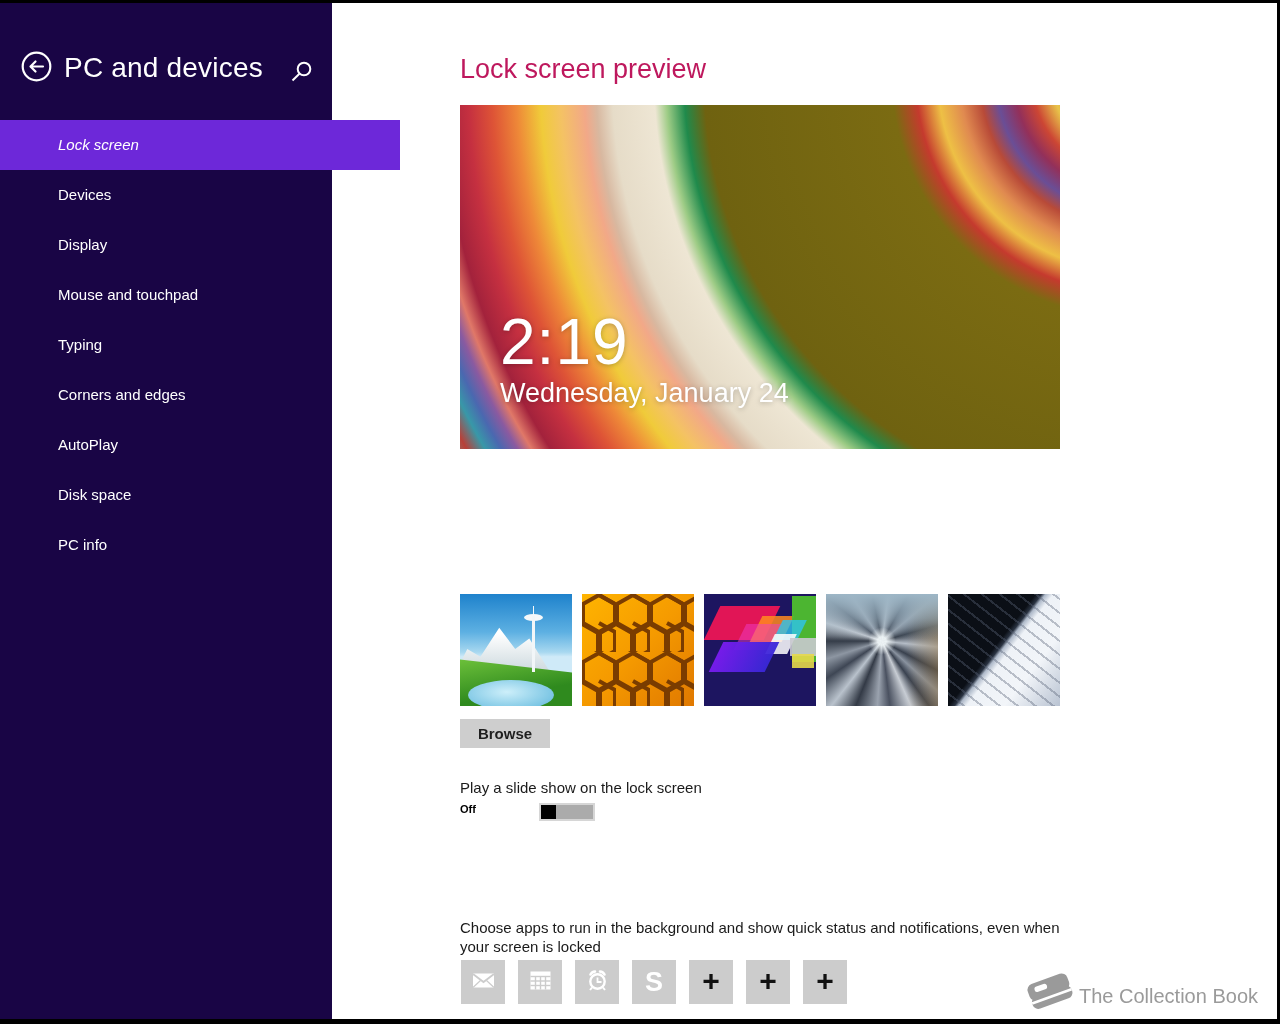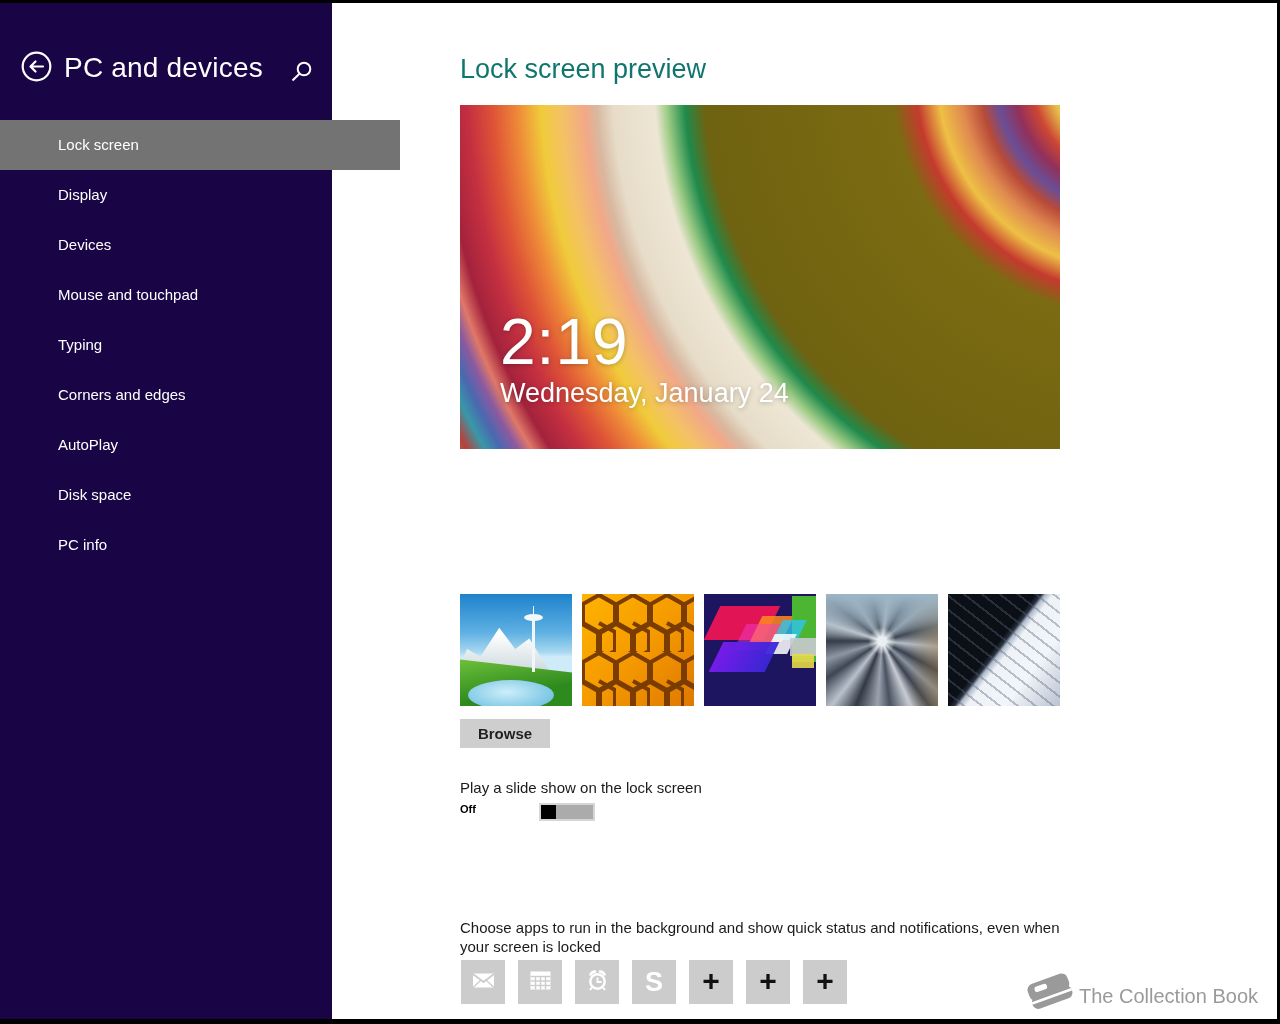--- a/index.html
+++ b/index.html
@@ -15,24 +15,24 @@
 
   
   .sidebar { position:absolute; left:0; top:0; width:332px; height:1024px; background:#190545; color:#fff; }
   .sb-header { position:absolute; left:20px; top:52px; display:flex; align-items:center; gap:12px; }
   .back-btn { width:32px; height:32px; display:flex; align-items:center; justify-content:center; cursor:pointer; }
   .sb-title { font-size:28px; font-weight:300; color:#fff; letter-spacing:0.2px; white-space:nowrap; }
   .sb-search { position:absolute; right:18px; top:60px; width:24px; height:24px; cursor:pointer; }
 
   .sb-nav { position:absolute; left:0; top:120px; width:400px; }
   .sb-item { height:50px; line-height:50px; padding-left:58px; font-size:15px; color:#fff; cursor:pointer; }
-  .sb-item.selected { background:#737373; }
-
-  
-  .heading { position:absolute; font-size:27px; font-weight:300; color:#0f766e; white-space:nowrap; }
+  .sb-item.selected { background:#6d28d9;font-style:italic; }
+
+  
+  .heading { position:absolute; font-size:27px; font-weight:300; color:#be185d; white-space:nowrap; }
   .h-preview { left:460px; top:54px; }
   .h-apps { left:460px; top:865px; }
 
   
   .preview {
     position:absolute; left:460px; top:105px; width:600px; height:344px; overflow:hidden;
     background:
       radial-gradient(circle 830px at 112% -8%,
         #8a3a30 0px, #c85038 32px, #e88a40 58px, #e8c44a 80px, #cc4634 100px,
         #93305a 118px, #6a4e96 136px, #b84a38 152px, #e08a50 172px, #eec045 194px,
@@ -142,22 +142,22 @@
       <span>
         <svg width="23" height="23" viewBox="0 0 23 23">
           <circle cx="14" cy="9" r="6.3" fill="none" stroke="#fff" stroke-width="2"></circle>
           <line x1="9.4" y1="13.8" x2="2.5" y2="20.5" stroke="#fff" stroke-width="2"></line>
         </svg>
       </span>
     </div>
 
     <div class="sb-nav">
       <div class="sb-item selected">Lock screen</div>
+      <div class="sb-item">Devices</div>
       <div class="sb-item">Display</div>
-      <div class="sb-item">Devices</div>
       <div class="sb-item">Mouse and touchpad</div>
       <div class="sb-item">Typing</div>
       <div class="sb-item">Corners and edges</div>
       <div class="sb-item">AutoPlay</div>
       <div class="sb-item">Disk space</div>
       <div class="sb-item">PC info</div>
     </div>
   </div>
 
   <div class="heading h-preview">Lock screen preview</div>

